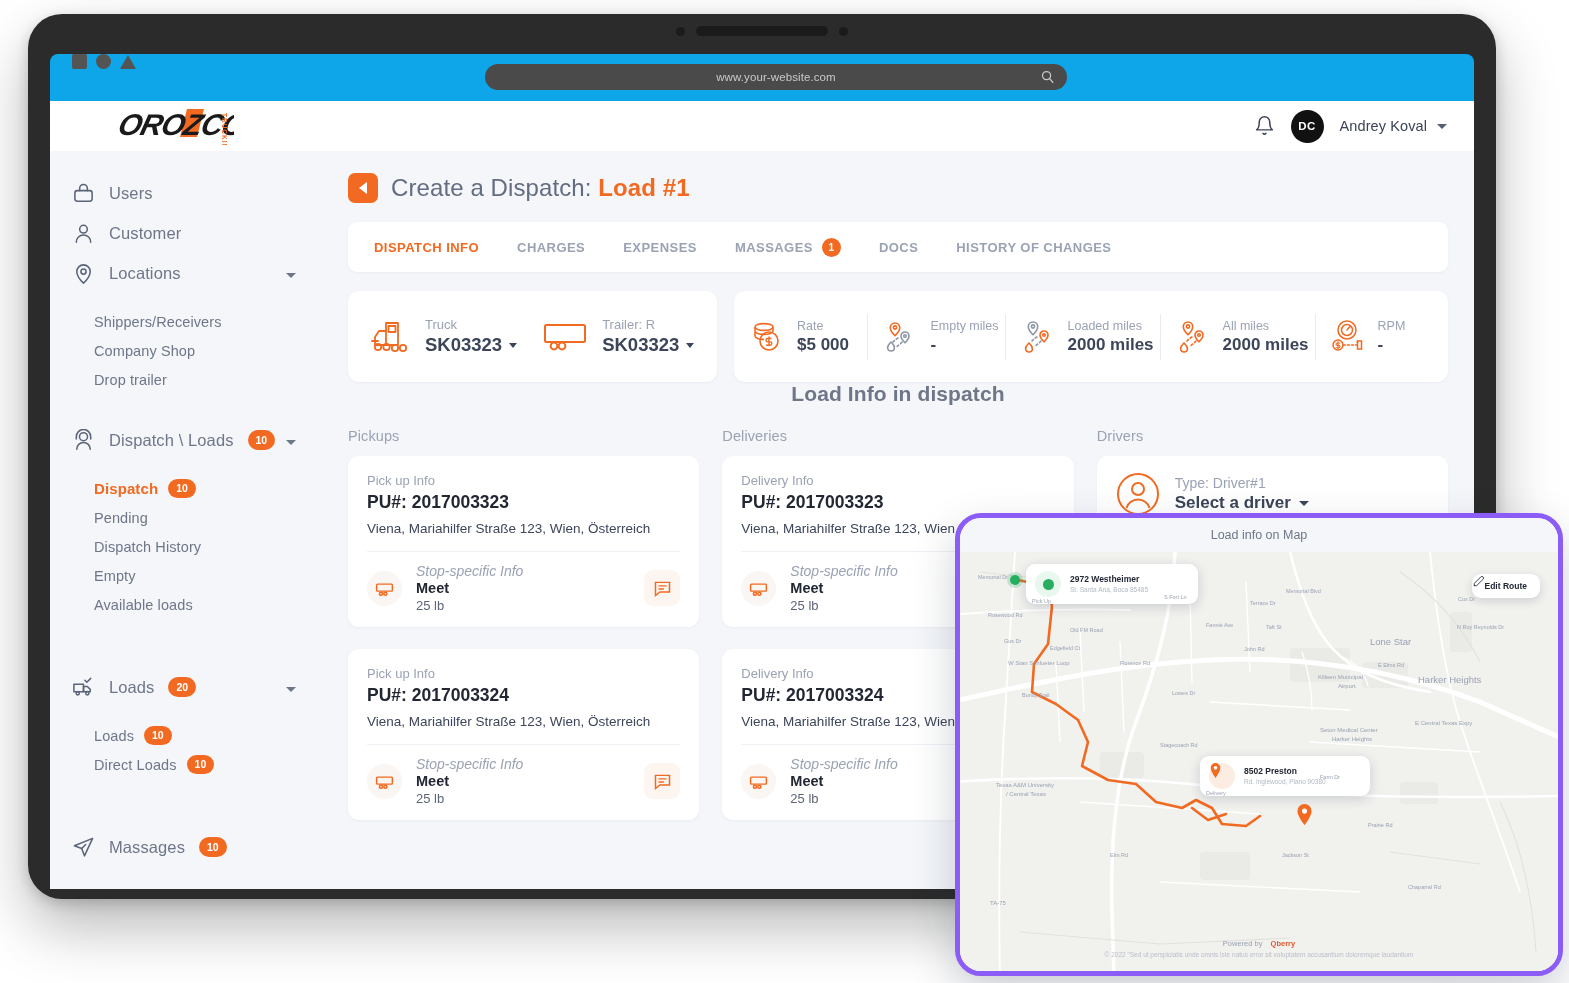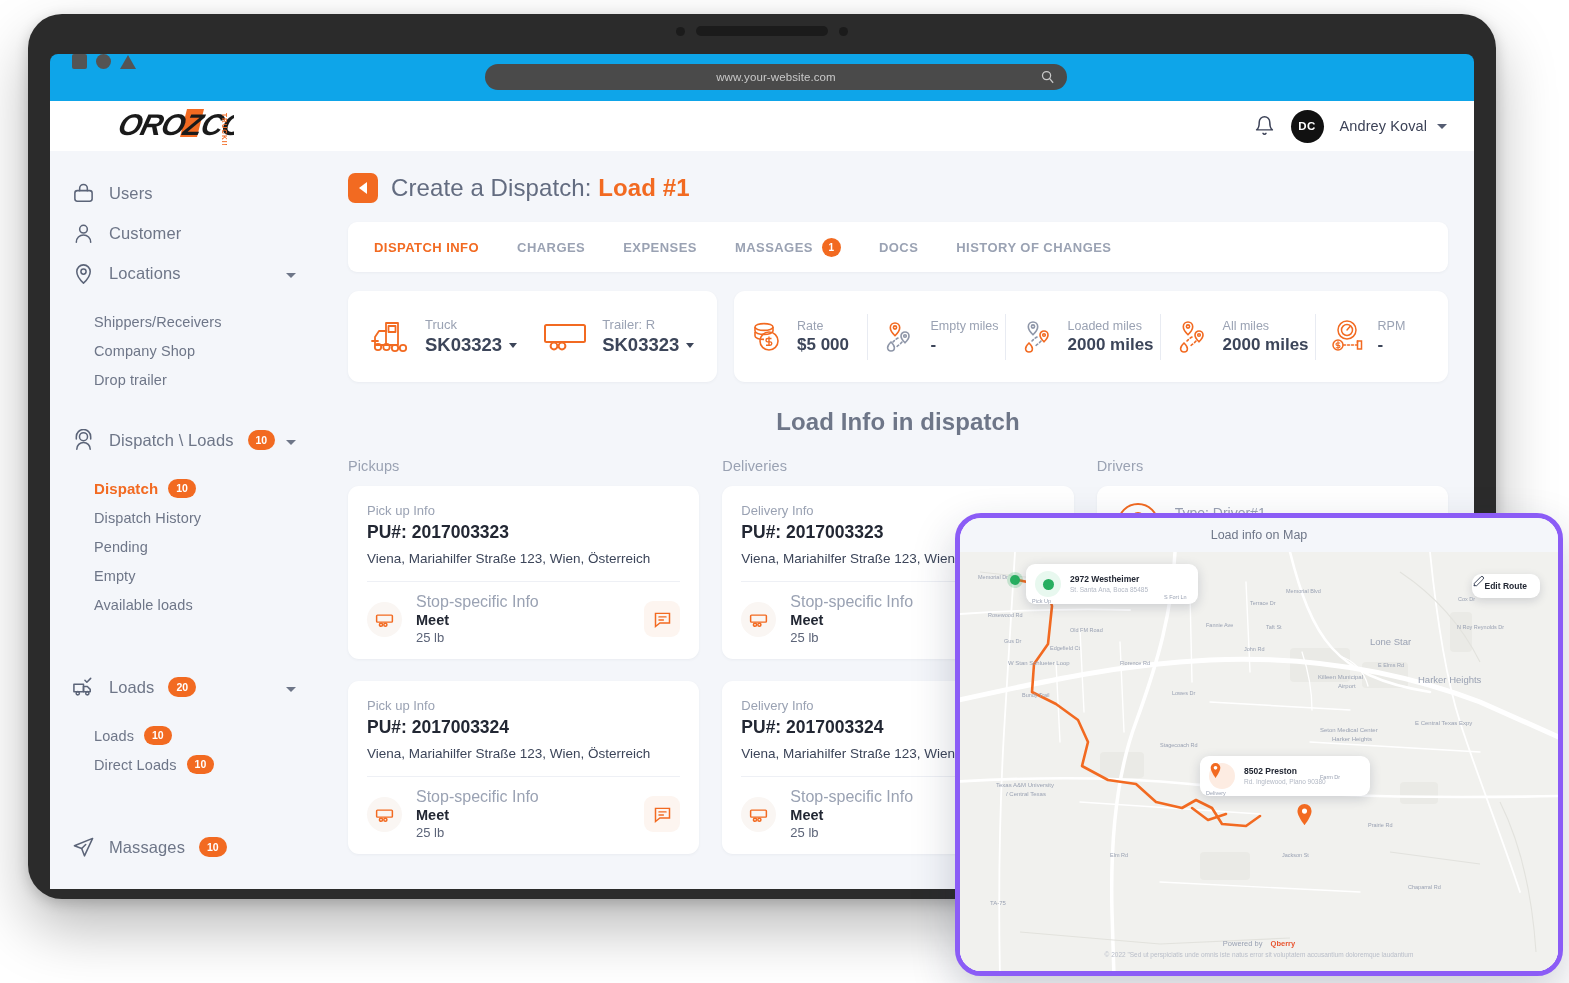--- a/index.html
+++ b/index.html
@@ -187,22 +187,22 @@
   .stat + .stat::before {
     content: ""; position: absolute; left: 0; top: 0; bottom: 0;
     width: 1px; background: #e8ebf2;
   }
   .stat-icon { width: 38px; height: 38px; color: #f26a21; flex: none; }
   .stat-lbl { font-size: 12.5px; color: #9aa2b3; margin-bottom: 2px; white-space: nowrap; }
   .stat-val { font-size: 17px; font-weight: 700; color: #3c4559; white-space: nowrap; }
 
   
   #section-title {
-    margin-top: 26px; text-align: center;
-    font-size: 24px; font-weight: 700; color: #6e7688; letter-spacing: .1px;
+    text-align: center;
+    font-size: 21px; font-weight: 700; color: #6e7688; letter-spacing: .1px;
   }
 
   
   #columns { margin-top: 22px; display: flex; gap: 23px; }
   .col { flex: 1; min-width: 0; }
   .col-head {
     font-size: 14.5px; color: #9aa2b3; margin-bottom: 12px; letter-spacing: .1px;
   }
   .stop-card {
     background: #ffffff; border-radius: 11px; padding: 17px 19px 14px 19px;
@@ -213,21 +213,21 @@
   .stop-addr { font-size: 13.5px; color: #3c4559; padding-bottom: 15px; }
   .stop-sep { height: 1px; background: #eef0f5; margin: 0 0 11px 0; }
   .stop-bottom { display: flex; align-items: center; gap: 14px; }
   .round-ico {
     width: 35px; height: 35px; border-radius: 50%; background: #faf6f3;
     display: flex; align-items: center; justify-content: center; flex: none;
     color: #f26a21;
   }
   .round-ico svg { width: 21px; height: 21px; }
   .stop-info { flex: 1; }
-  .si-kick { font-size: 16px; color: #9aa2b3; }
+  .si-kick { font-size: 14px; color: #9aa2b3; font-style: italic; }
   .si-main { font-size: 14.5px; font-weight: 700; color: #222733; margin: 1px 0 2px; }
   .si-sub { font-size: 13px; color: #5c6478; }
   .chat-ico {
     width: 36px; height: 36px; border-radius: 9px; background: #fdf5f0;
     display: flex; align-items: center; justify-content: center; flex: none;
     color: #f26a21;
   }
   .chat-ico svg { width: 21px; height: 21px; }
 
   .driver-card {
@@ -429,24 +429,24 @@
         <span class="badge">10</span>
         <span class="chev-wrap"><span class="chev"></span></span>
       </div>
 
       <div class="gap-sm"></div>
       <div class="sub-row active">
         <span class="sub-label">Dispatch</span>
         <span class="badge">10</span>
       </div>
       <div class="sub-row">
+        <span class="sub-label">Pending</span>
+      </div>
+      <div class="sub-row">
         <span class="sub-label">Dispatch History</span>
-      </div>
-      <div class="sub-row">
-        <span class="sub-label">Pending</span>
       </div>
       <div class="sub-row">
         <span class="sub-label">Empty</span>
       </div>
       <div class="sub-row">
         <span class="sub-label">Available loads</span>
       </div>
 
       <div class="gap-lg"></div>
       <div class="nav-row">

